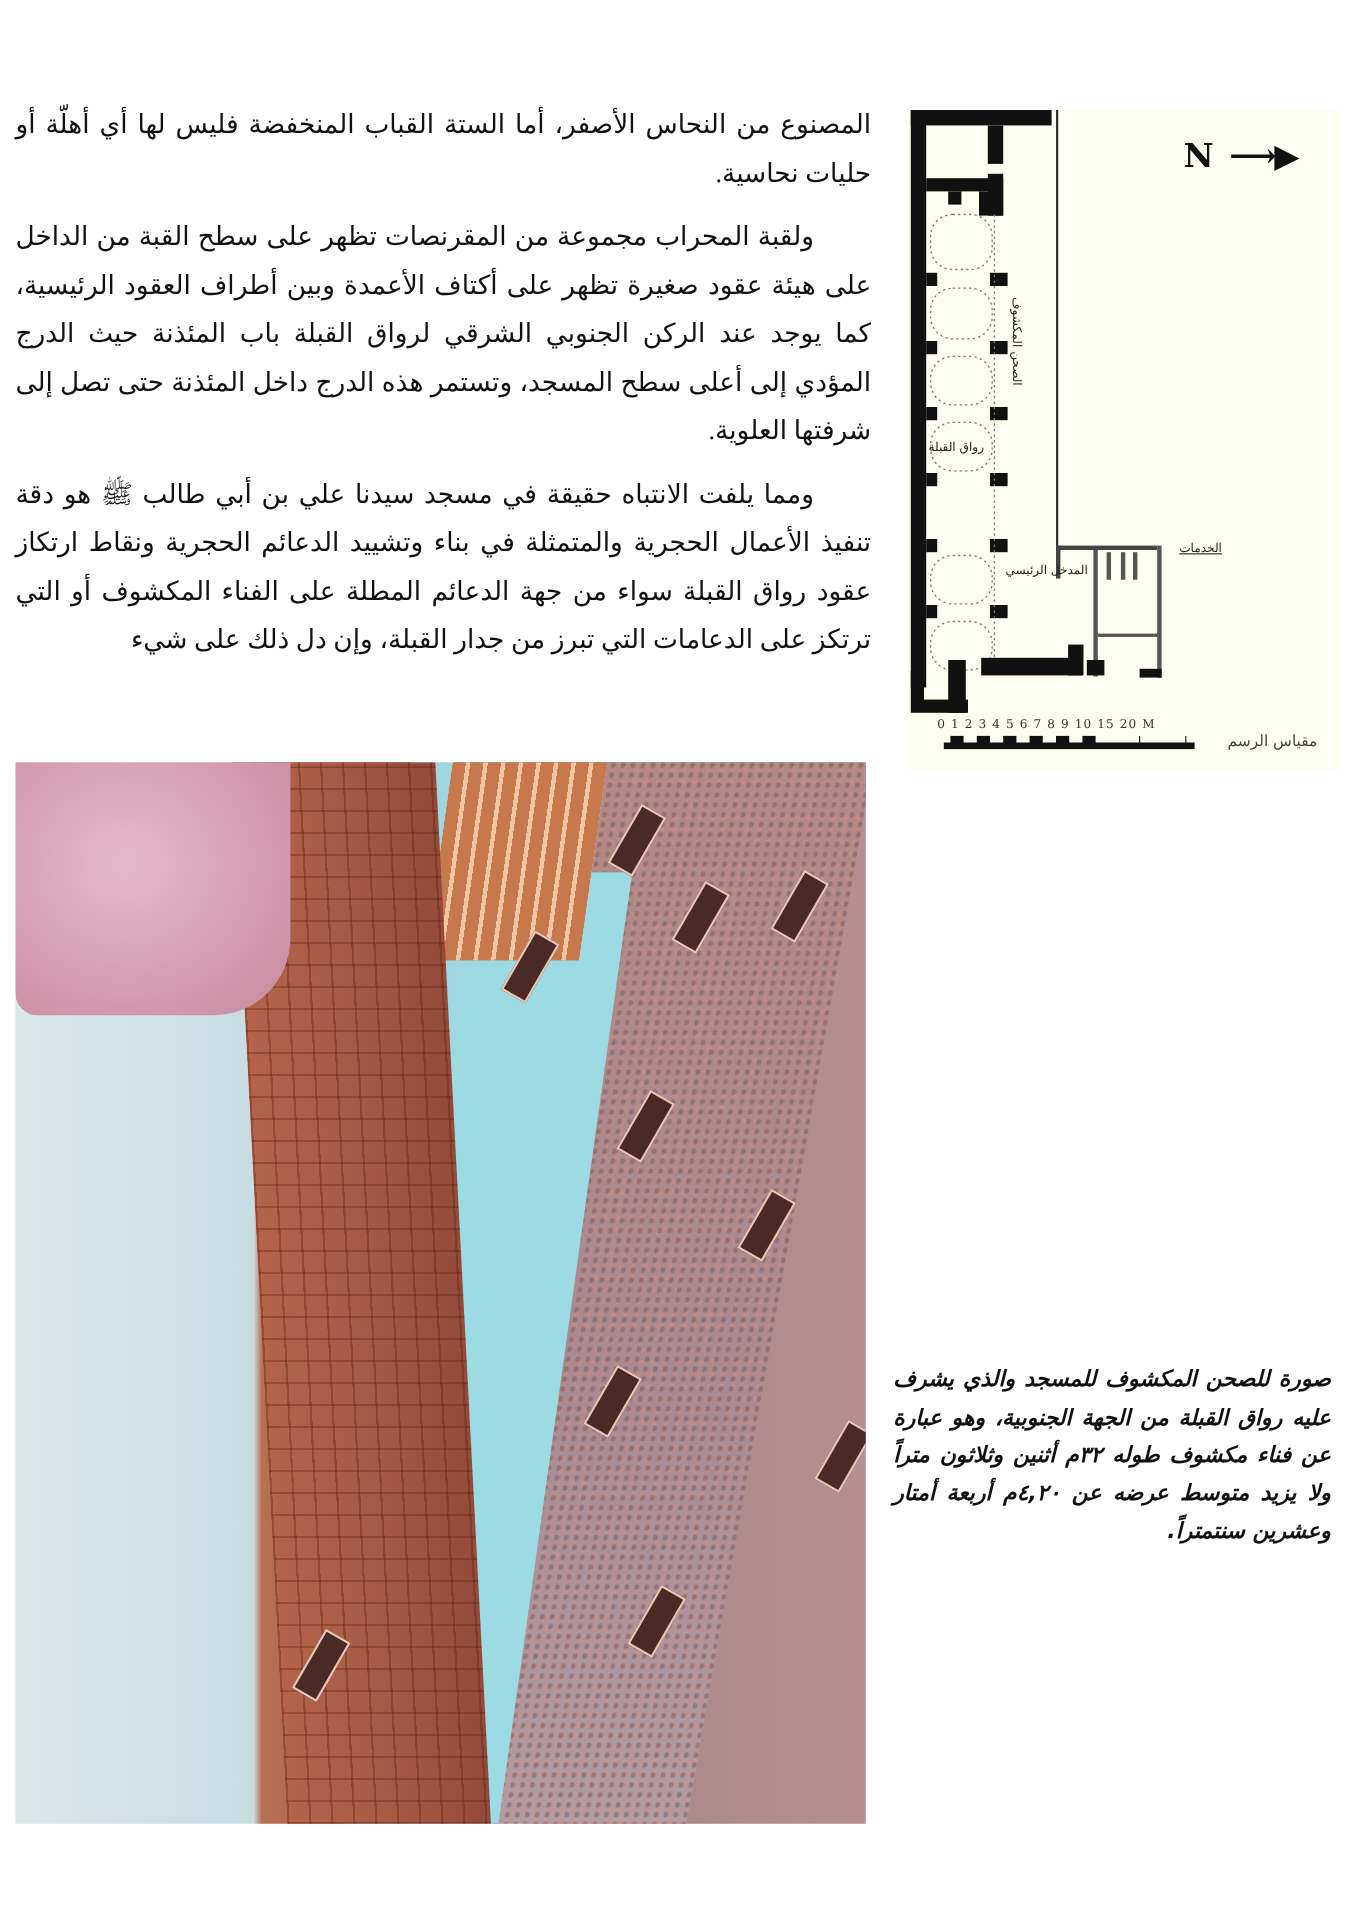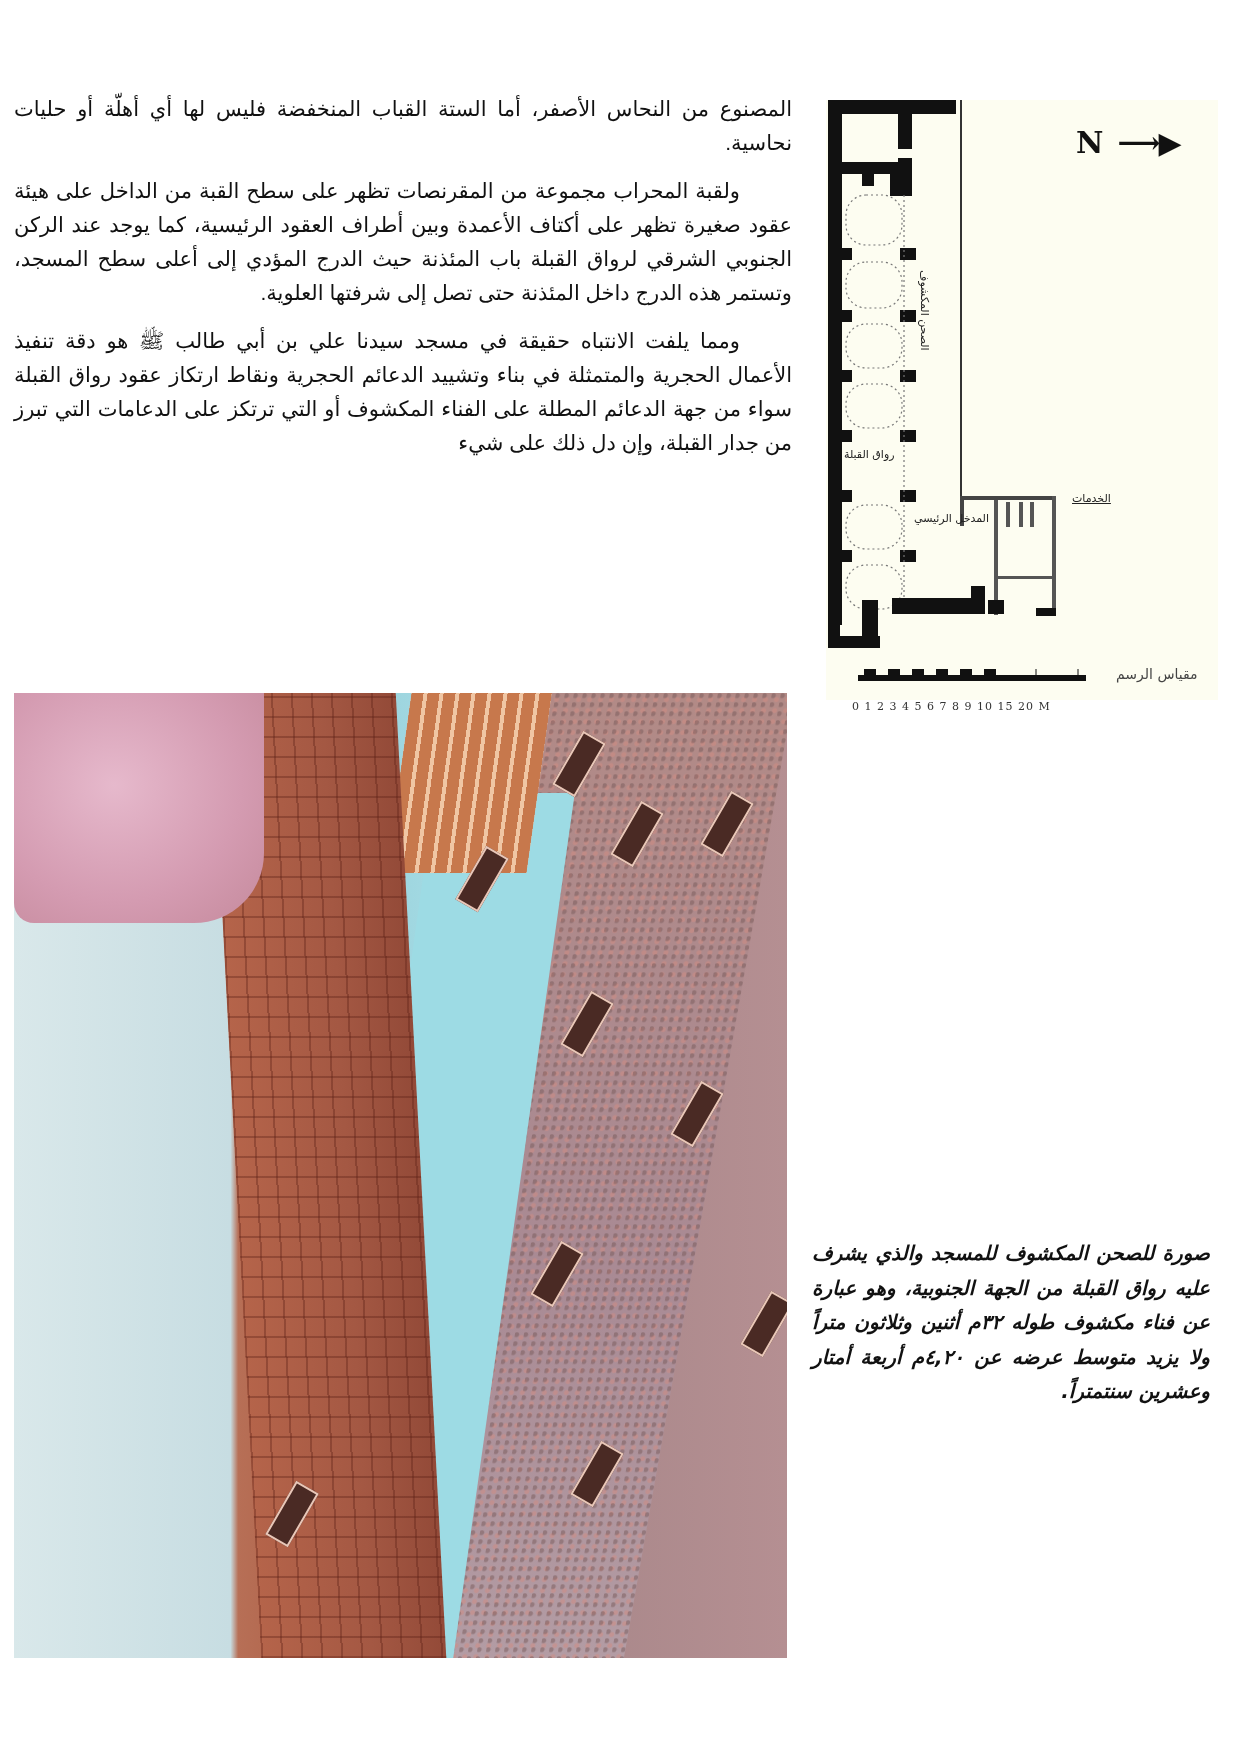--- a/index.html
+++ b/index.html
@@ -4,21 +4,21 @@
   <style>
     html, body { margin: 0; padding: 0; }
     body {
       width: 1237px; height: 1750px; background: #ffffff;
       position: relative; overflow: hidden;
       font-family: "DejaVu Sans", sans-serif; color: #111;
     }
     .main-text {
       position: absolute; left: 14px; top: 92px; width: 778px;
       direction: rtl; text-align: justify;
-      font-family: Liberation Sans, sans-serif; font-size: 21px; line-height: 34px;
+      font-family: Liberation Serif, serif; font-size: 24px; line-height: 44px;
     }
     .main-text p { margin: 0 0 14px 0; text-indent: 0; }
     .main-text p.indent { text-indent: 52px; }
 
     .plan {
       position: absolute; left: 826px; top: 100px; width: 392px; height: 600px;
       background: #fdfdf1;
     }
     .plan svg { position: absolute; left: 0; top: 0; }
     .north {
@@ -26,21 +26,21 @@
       font-weight: bold; font-size: 30px; display: flex; align-items: center;
     }
     .north .arrow { margin-left: 14px; font-size: 30px; letter-spacing: -2px; }
 
     .plan-label {
       position: absolute; font-size: 11px; color: #222; direction: rtl; white-space: nowrap;
       font-family: "DejaVu Sans", sans-serif;
     }
     .scale-numbers {
       position: absolute; left: 26px; top: 552px; font-size: 11px;
-      font-family: "DejaVu Serif", serif; color: #333; letter-spacing: 1px; margin-top: 48px;
+      font-family: "DejaVu Serif", serif; color: #333; letter-spacing: 1px;
     }
     .scale-caption { position: absolute; left: 290px; top: 566px; font-size: 14px; color: #444; }
 
     .photo {
       position: absolute; left: 14px; top: 693px; width: 773px; height: 965px; overflow: hidden;
       background: linear-gradient(90deg, #d9e8ea 0%, #c7dde2 28%, #b76f56 29%, #a9583f 46%, #9cd3dd 47%, #a8dfe7 60%, #a48587 61%, #b58f92 100%);
     }
     .photo .dome {
       position: absolute; left: 0; top: 0; width: 250px; height: 230px;
       background: radial-gradient(ellipse at 40% 40%, #e6b9cc 0%, #d49bb1 60%, #c58a9c 100%);
@@ -164,21 +164,21 @@
     <line x1="210" y1="569" x2="210" y2="577" stroke="#111"></line>
     <line x1="252" y1="569" x2="252" y2="577" stroke="#111"></line>
   </svg>
 
   <div class="north">
     <span>N</span>
     <span class="arrow">⟶▶</span>
   </div>
 
   <span class="plan-label" style="left:92px; top:170px; writing-mode: vertical-rl;">الصحن المكشوف</span>
-  <span class="plan-label" style="left:18px; top:300px;margin-top:48px;">رواق القبلة</span>
+  <span class="plan-label" style="left:18px; top:300px;">رواق القبلة</span>
   <span class="plan-label" style="left:88px; top:412px;">المدخل الرئيسي</span>
   <span class="plan-label" style="left:246px; top:392px;text-decoration:underline;">الخدمات</span>
 
   <div class="scale-numbers">0  1 2 3 4 5 6 7 8 9 10        15     20 M</div>
   <div class="scale-caption">مقياس الرسم</div>
 </div>
 
 <div class="photo">
   <div class="stone"></div>
   <div class="sky"></div>

